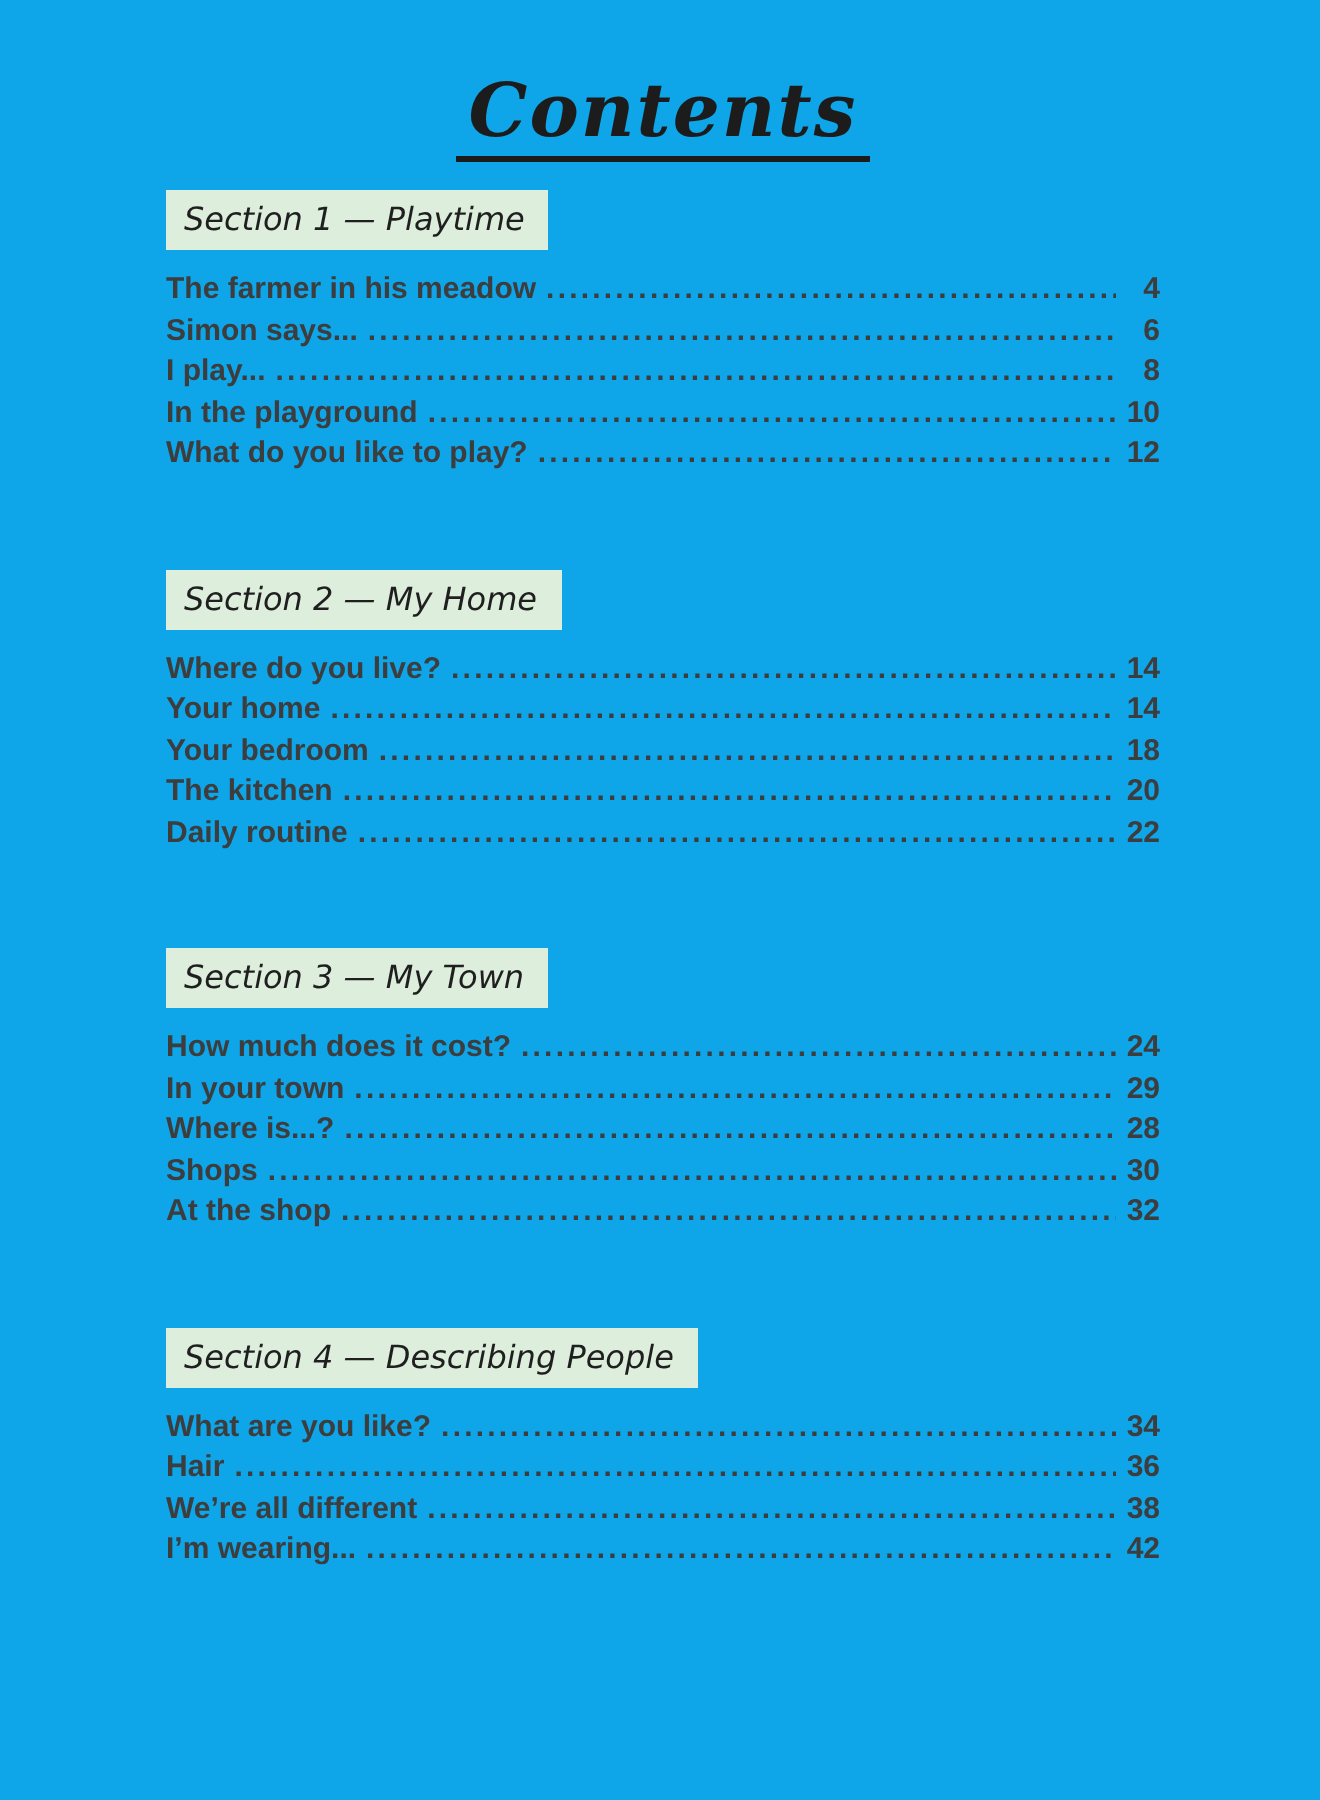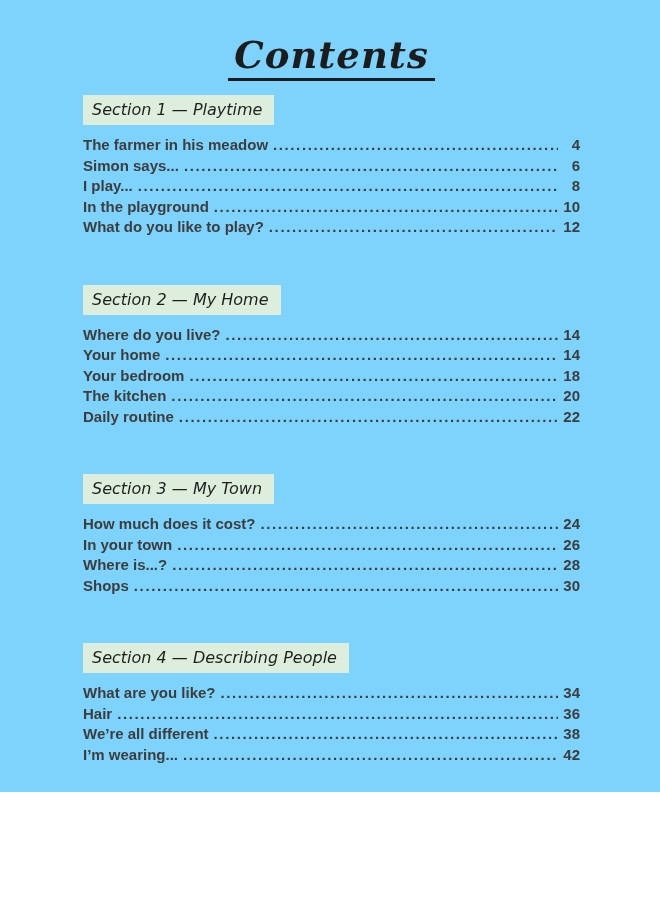--- a/index.html
+++ b/index.html
@@ -9,23 +9,23 @@
   }
   body {
     width: 660px;
     height: 900px;
     overflow: hidden;
     font-family: "Liberation Sans", sans-serif;
   }
   .page {
     box-sizing: border-box;
     width: 660px;
-    height: 792px;
+    height: 900px;
     padding: 34px 80px 0 83px;
-    background: #7dd3fc;
+    background: #0ea5e9;
   }
   .title-wrap {
     text-align: center;
     margin: 0 0 14px 0;
   }
   .title {
     display: inline-block;
     margin: 0;
     font-family: "DejaVu Serif", serif;
     font-style: italic;
@@ -170,35 +170,40 @@
     <ul class="toc-list">
   <li class="toc-item">
     <span class="entry-title">How much does it cost?</span>
     <span class="dots"></span>
     <span class="page-num">24</span>
   </li>
 
   <li class="toc-item">
     <span class="entry-title">In your town</span>
     <span class="dots"></span>
-    <span class="page-num">26</span>
+    <span class="page-num">29</span>
   </li>
 
   <li class="toc-item">
     <span class="entry-title">Where is...?</span>
     <span class="dots"></span>
     <span class="page-num">28</span>
   </li>
 
   <li class="toc-item">
     <span class="entry-title">Shops</span>
     <span class="dots"></span>
     <span class="page-num">30</span>
   </li>
 
+  <li class="toc-item">
+    <span class="entry-title">At the shop</span>
+    <span class="dots"></span>
+    <span class="page-num">32</span>
+  </li>
 </ul>
   </section>
 
   <section class="toc-section">
     <h2 class="section-heading">Section 4 — Describing People</h2>
     <ul class="toc-list">
   <li class="toc-item">
     <span class="entry-title">What are you like?</span>
     <span class="dots"></span>
     <span class="page-num">34</span>

